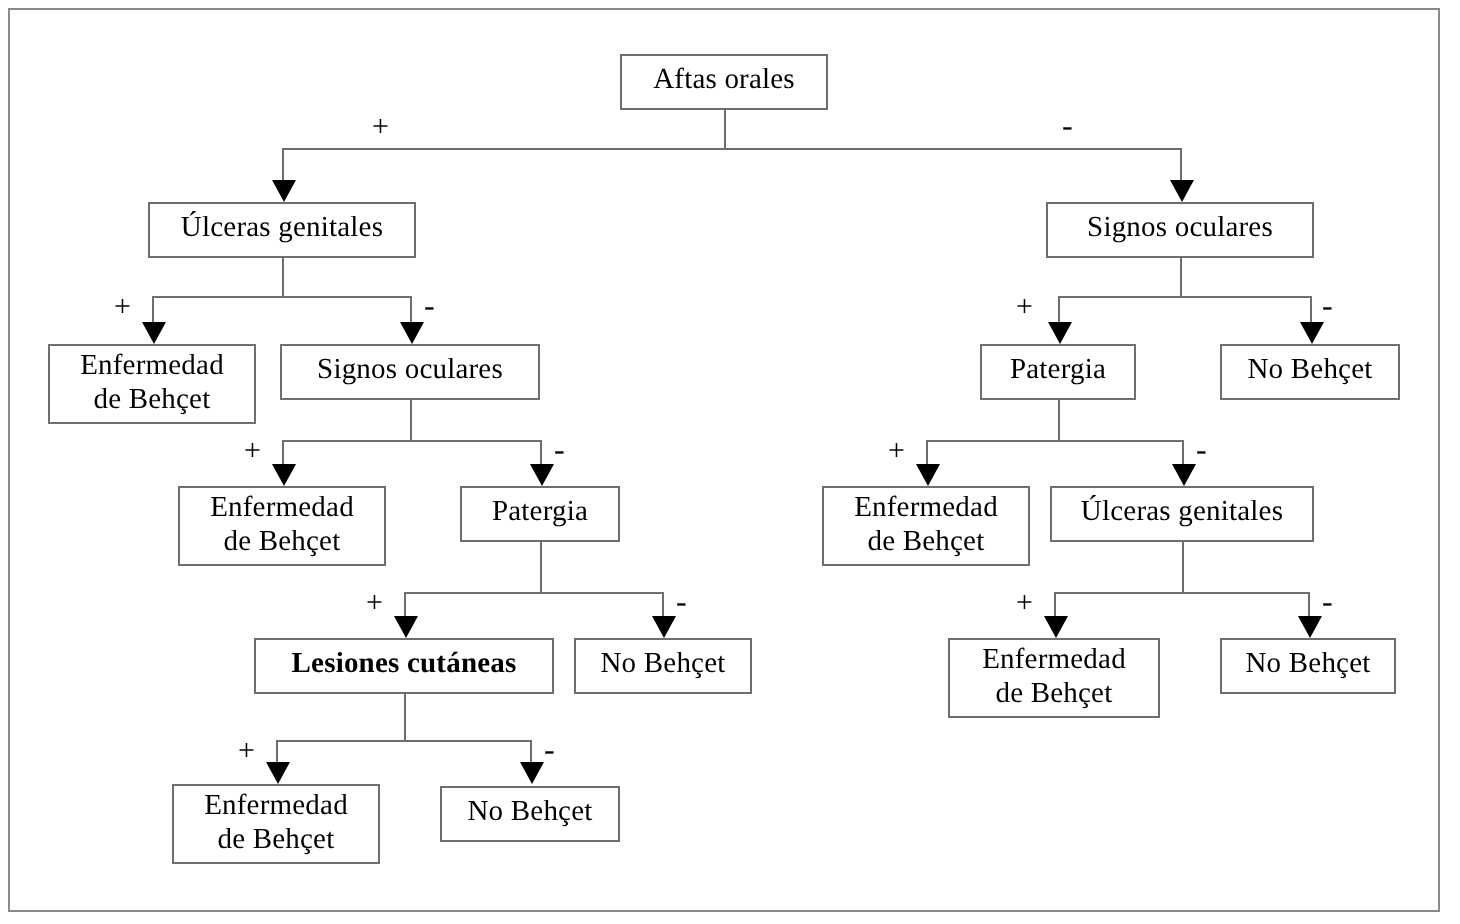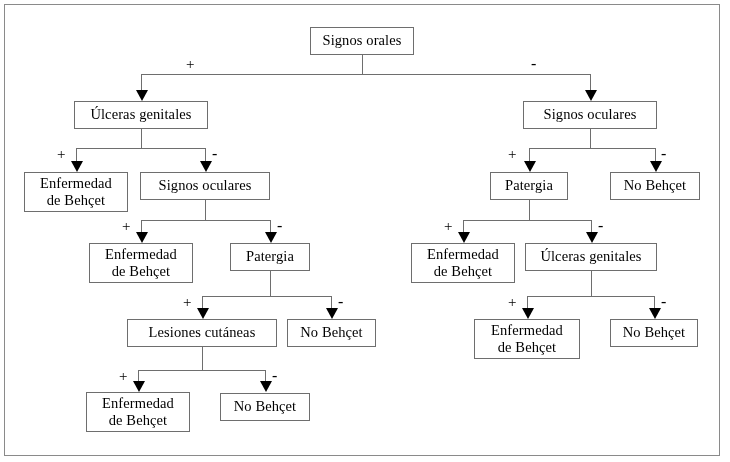--- a/index.html
+++ b/index.html
@@ -129,35 +129,35 @@
       <div class="sign" style="left: 444px; top: 219px;">+</div>
       <div class="sign minus" style="left: 598px; top: 218px;">-</div>
       <div class="sign" style="left: 183px; top: 295px;">+</div>
       <div class="sign minus" style="left: 338px; top: 294px;">-</div>
       <div class="sign" style="left: 508px; top: 295px;">+</div>
       <div class="sign minus" style="left: 661px; top: 294px;">-</div>
       <div class="sign" style="left: 119px; top: 369px;">+</div>
       <div class="sign minus" style="left: 272px; top: 368px;">-</div>
     </div>
   <div id="nodes">
-      <div class="node" style="left: 310px; top: 27px; width: 104px; height: 28px; border-color: rgb(110, 110, 110); color: rgb(0, 0, 0);">Signos orales</div>
+      <div class="node" style="left: 310px; top: 27px; width: 104px; height: 28px; border-color: rgb(110, 110, 110); color: rgb(0, 0, 0);">Aftas orales</div>
       <div class="node" style="left: 74px; top: 101px; width: 134px; height: 28px; border-color: rgb(110, 110, 110); color: rgb(0, 0, 0);">Úlceras genitales</div>
       <div class="node" style="left: 523px; top: 101px; width: 134px; height: 28px; border-color: rgb(110, 110, 110); color: rgb(0, 0, 0);">Signos oculares</div>
       <div class="node two-line" style="left: 24px; top: 172px; width: 104px; height: 40px; border-color: rgb(110, 110, 110); color: rgb(0, 0, 0);">Enfermedad
 de Behçet</div>
       <div class="node" style="left: 140px; top: 172px; width: 130px; height: 28px; border-color: rgb(110, 110, 110); color: rgb(0, 0, 0);">Signos oculares</div>
       <div class="node" style="left: 490px; top: 172px; width: 78px; height: 28px; border-color: rgb(110, 110, 110); color: rgb(0, 0, 0);">Patergia</div>
       <div class="node" style="left: 610px; top: 172px; width: 90px; height: 28px; border-color: rgb(110, 110, 110); color: rgb(0, 0, 0);">No Behçet</div>
       <div class="node two-line" style="left: 89px; top: 243px; width: 104px; height: 40px; border-color: rgb(110, 110, 110); color: rgb(0, 0, 0);">Enfermedad
 de Behçet</div>
       <div class="node" style="left: 230px; top: 243px; width: 80px; height: 28px; border-color: rgb(110, 110, 110); color: rgb(0, 0, 0);">Patergia</div>
       <div class="node two-line" style="left: 411px; top: 243px; width: 104px; height: 40px; border-color: rgb(110, 110, 110); color: rgb(0, 0, 0);">Enfermedad
 de Behçet</div>
       <div class="node" style="left: 525px; top: 243px; width: 132px; height: 28px; border-color: rgb(110, 110, 110); color: rgb(0, 0, 0);">Úlceras genitales</div>
-      <div class="node" style="left: 127px; top: 319px; width: 150px; height: 28px; border-color: rgb(110, 110, 110); color: rgb(0, 0, 0);">Lesiones cutáneas</div>
+      <div class="node" style="left: 127px; top: 319px; width: 150px; height: 28px; border-color: rgb(110, 110, 110); color: rgb(0, 0, 0); font-weight: bold;">Lesiones cutáneas</div>
       <div class="node" style="left: 287px; top: 319px; width: 89px; height: 28px; border-color: rgb(110, 110, 110); color: rgb(0, 0, 0);">No Behçet</div>
       <div class="node two-line" style="left: 474px; top: 319px; width: 106px; height: 40px; border-color: rgb(110, 110, 110); color: rgb(0, 0, 0);">Enfermedad
 de Behçet</div>
       <div class="node" style="left: 610px; top: 319px; width: 88px; height: 28px; border-color: rgb(110, 110, 110); color: rgb(0, 0, 0);">No Behçet</div>
       <div class="node two-line" style="left: 86px; top: 392px; width: 104px; height: 40px; border-color: rgb(110, 110, 110); color: rgb(0, 0, 0);">Enfermedad
 de Behçet</div>
       <div class="node" style="left: 220px; top: 393px; width: 90px; height: 28px; border-color: rgb(110, 110, 110); color: rgb(0, 0, 0);">No Behçet</div>
     </div>
 </div>
 

